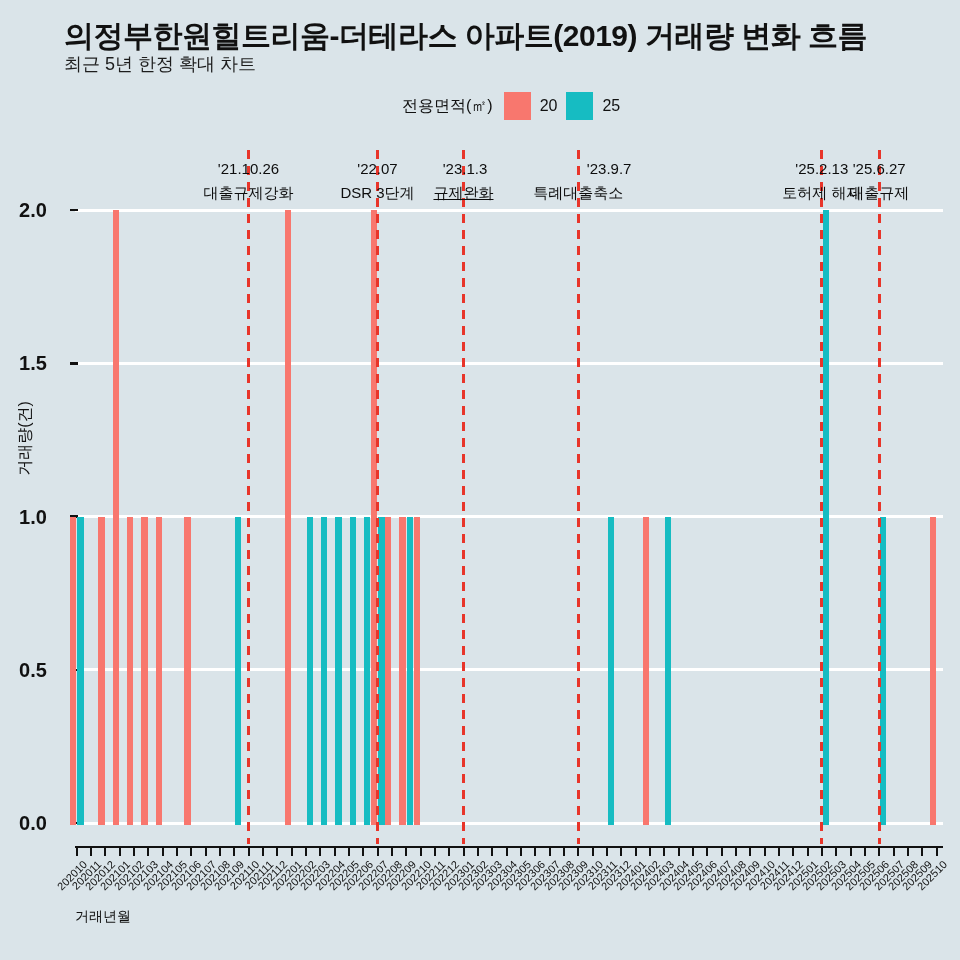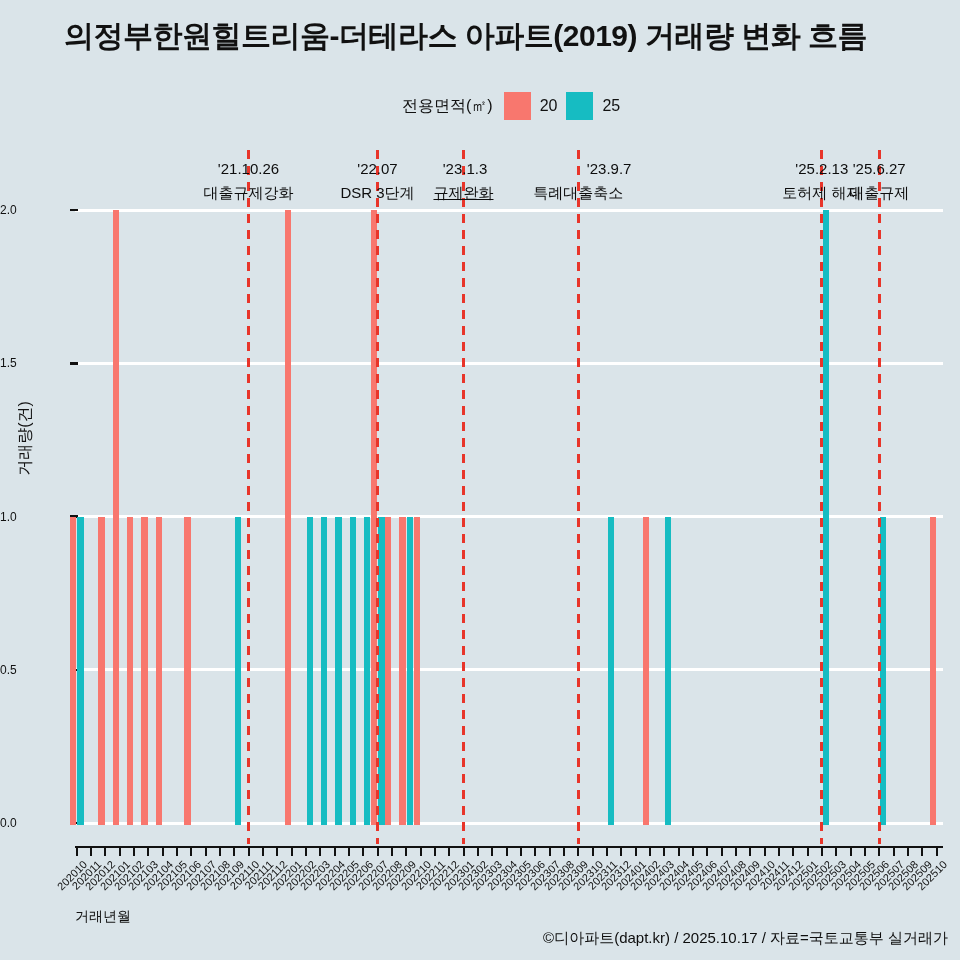--- a/index.html
+++ b/index.html
@@ -11,40 +11,41 @@
   }
   .abs{position:absolute;}
   #chart-title{left:64px;top:16px;font-size:30px;font-weight:700;letter-spacing:-0.5px;white-space:nowrap;}
   #chart-subtitle{left:64px;top:52px;font-size:18px;font-weight:400;color:#1d1d1d;white-space:nowrap;}
   #legend{left:402px;top:91px;display:flex;align-items:center;gap:9px;height:30px;}
   .legend-title{font-size:16px;margin-right:2px;white-space:nowrap;}
   .legend-swatch{width:27px;height:28px;display:inline-block;}
   .legend-label{font-size:16px;}
   #plot{left:0;top:0;width:960px;height:960px;}
   .gridline{position:absolute;background:#ffffff;height:3px;}
-  .ytick-label{position:absolute;width:66px;text-align:left;font-size:12px;font-weight:400;line-height:22px;}
+  .ytick-label{position:absolute;width:66px;text-align:center;font-size:20px;font-weight:700;line-height:22px;}
   .ytick-mark{position:absolute;background:#111;width:8px;height:2.5px;}
   .bar{position:absolute;}
   .event-line{position:absolute;width:3px;top:150px;height:694px;
     background:repeating-linear-gradient(to bottom,#e8352a 0 9px,rgba(0,0,0,0) 9px 16px);}
   .ann{position:absolute;width:190px;text-align:center;font-size:15px;line-height:18px;white-space:nowrap;color:#0d0d0d;}
   #x-axis-line{left:75px;top:845.5px;width:868px;height:2.5px;background:#111;}
   .xtick-mark{position:absolute;background:#111;width:2px;height:7.5px;top:848px;}
   .xtick-label{position:absolute;top:858px;font-size:11px;line-height:12px;white-space:nowrap;
     transform:rotate(-45deg);transform-origin:100% 0;color:#111;}
   #y-axis-title{left:-35px;top:428px;width:120px;text-align:center;font-size:16px;transform:rotate(-90deg);}
   #x-axis-title{left:75px;top:908px;width:868px;text-align:left;font-size:14px;}
   #footer{right:12px;top:929px;font-size:15px;white-space:nowrap;color:#0d0d0d;}
 </style>
 </head>
 <body>
 
 <div id="canvas">
 
   <div id="chart-title" class="abs">의정부한원힐트리움-더테라스 아파트(2019) 거래량 변화 흐름</div>
+  <div id="chart-subtitle" class="abs">최근 5년 한정 확대 차트</div>
 
   <div id="legend" class="abs">
     <span class="legend-title">전용면적(㎡)</span>
     <span class="legend-swatch" style="background: rgb(248, 119, 110);"></span>
     <span class="legend-label">20</span>
     <span class="legend-swatch" style="background: rgb(22, 188, 194);"></span>
     <span class="legend-label">25</span>
   </div>
 
   <div id="plot" class="abs">
@@ -228,15 +229,14 @@
       <div class="ann" style="left: 726.816px; top: 160px;">'25.2.13</div>
       <div class="ann" style="left: 726.816px; top: 184px;">토허제 해제</div>
       <div class="event-line" style="left: 877.648px;"></div>
       <div class="ann" style="left: 784.148px; top: 160px;">'25.6.27</div>
       <div class="ann" style="left: 784.148px; top: 184px;">대출규제</div>
     </div>
 
   <div id="x-axis-line" class="abs"></div>
   <div id="y-axis-title" class="abs">거래량(건)</div>
   <div id="x-axis-title" class="abs">거래년월</div>
-  <div id="footer" class="abs">©디아파트(dapt.kr) / 2025.10.17 / 자료=국토교통부 실거래가</div>
 
 </div>
 
 </body></html>

